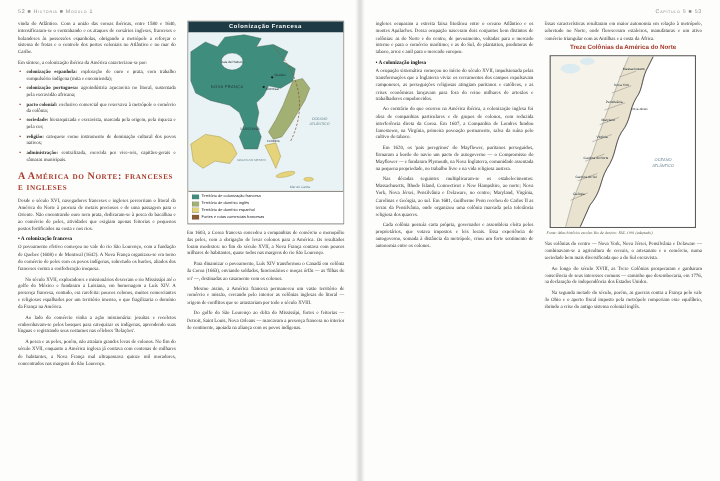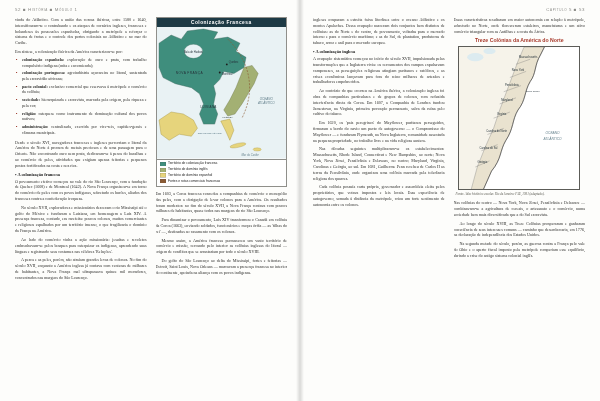--- a/index.html
+++ b/index.html
@@ -68,20 +68,21 @@
         <p class="body noindent">vinda do Atlântico. Com a união das coroas ibéricas, entre 1580 e 1640, intensificaram-se o contrabando e os ataques de corsários ingleses, franceses e holandeses às possessões espanholas, obrigando a metrópole a reforçar o sistema de frotas e o controle dos portos coloniais no Atlântico e no mar do Caribe.</p>
         <div class="lead-line">Em síntese, a colonização ibérica da América caracterizou-se por:</div>
         <ul class="bullets">
           <li><b>colonização espanhola:</b><span> exploração de ouro e prata, com trabalho compulsório indígena (mita e encomienda);</span></li>
           <li><b>colonização portuguesa:</b><span> agroindústria açucareira no litoral, sustentada pela escravidão africana;</span></li>
           <li><b>pacto colonial:</b><span> exclusivo comercial que reservava à metrópole o comércio da colônia;</span></li>
           <li><b>sociedade:</b><span> hierarquizada e escravista, marcada pela origem, pela riqueza e pela cor;</span></li>
           <li><b>religião:</b><span> catequese como instrumento de dominação cultural dos povos nativos;</span></li>
           <li><b>administração:</b><span> centralizada, exercida por vice-reis, capitães-gerais e câmaras municipais.</span></li>
         </ul>
+        <h2 class="red-heading">A América do Norte: franceses e ingleses</h2>
         <p class="body noindent">Desde o século XVI, navegadores franceses e ingleses percorriam o litoral da América do Norte à procura de metais preciosos e de uma passagem para o Oriente. Não encontrando ouro nem prata, dedicaram-se à pesca do bacalhau e ao comércio de peles, atividades que exigiam apenas feitorias e pequenos postos fortificados na costa e nos rios.</p>
         <h3 class="subhead">•  A colonização francesa</h3>
         <p class="body noindent">O povoamento efetivo começou no vale do rio São Lourenço, com a fundação de Quebec (1608) e de Montreal (1642). A Nova França organizou-se em torno do comércio de peles com os povos indígenas, sobretudo os hurões, aliados dos franceses contra a confederação iroquesa.</p>
         <p class="body">No século XVII, exploradores e missionários desceram o rio Mississípi até o golfo do México e fundaram a Luisiana, em homenagem a Luís XIV. A presença francesa, contudo, era rarefeita: poucos colonos, muitos comerciantes e religiosos espalhados por um território imenso, o que fragilizaria o domínio da França na América.</p>
         <p class="body">Ao lado do comércio vinha a ação missionária: jesuítas e recoletos embrenhavam-se pelos bosques para catequizar os indígenas, aprendendo suas línguas e registrando seus costumes nas célebres 'Relações'.</p>
         <p class="body">A pesca e as peles, porém, não atraíam grandes levas de colonos. No fim do século XVII, enquanto a América inglesa já contava com centenas de milhares de habitantes, a Nova França mal ultrapassava quinze mil moradores, concentrados nas margens do São Lourenço.</p>
       </div>
 
       <div class="col">
         <figure class="map-fig">

